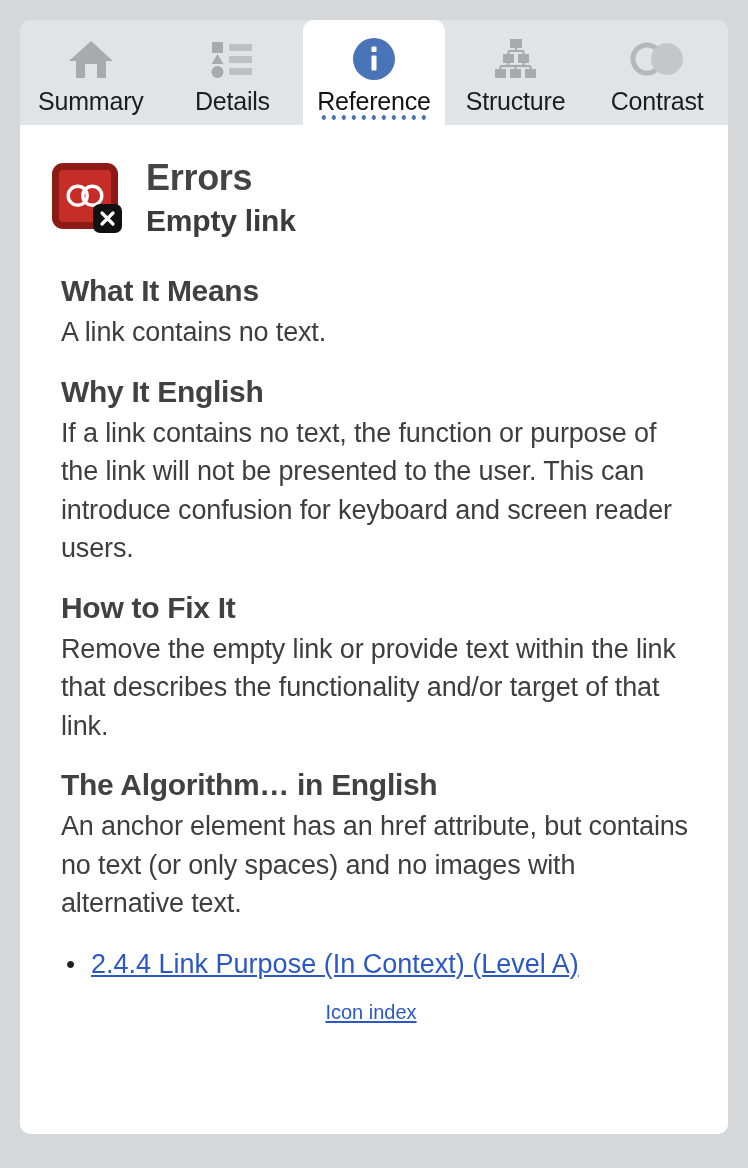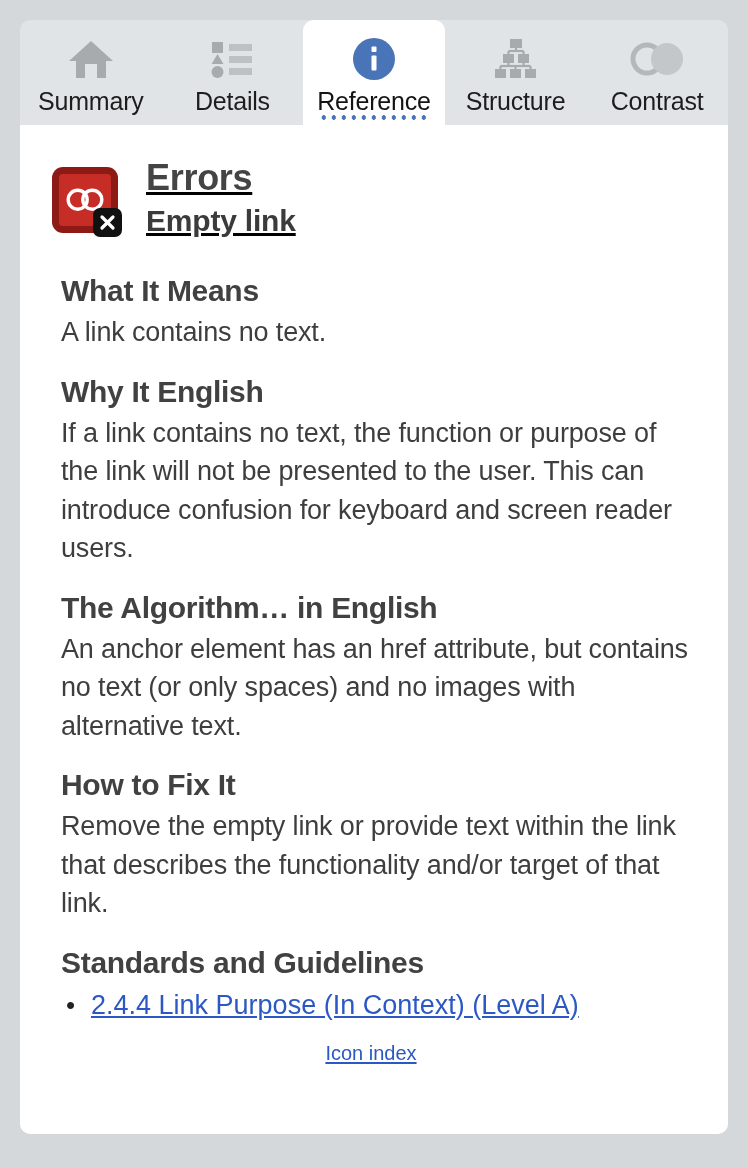--- a/index.html
+++ b/index.html
@@ -90,23 +90,22 @@
     border-radius: 0 0 10px 10px;
     height: 1009px;
     box-sizing: border-box;
     padding: 22px 26px 0 20px;
     overflow: hidden;
   }
 
   
   .ref-header {
     display: flex;
-    align-items: flex-end;
+    align-items: center;
     padding: 10px 0 14px 0;
-    text-decoration: underline;
   }
   .ref-icon-wrap {
     position: relative;
     width: 70px;
     height: 70px;
     flex: 0 0 70px;
     margin-left: 12px;
     margin-top: 2px;
   }
   .ref-icon-outer {
@@ -323,31 +322,30 @@
       <h2 class="sec-head">What It Means</h2>
       <p class="sec-body">A link contains no text.</p>
     </div>
 
     <div class="section">
       <h2 class="sec-head">Why It English</h2>
       <p class="sec-body">If a link contains no text, the function or purpose of the link will not be presented to the user. This can introduce confusion for keyboard and screen reader users.</p>
     </div>
 
     <div class="section">
+      <h2 class="sec-head">How to Fix It</h2>
+      <p class="sec-body">Remove the empty link or provide text within the link that describes the functionality and/or target of that link.</p>
+    </div>
+
+    <div class="section">
       <h2 class="sec-head">The Algorithm… in English</h2>
       <p class="sec-body">An anchor element has an href attribute, but contains no text (or only spaces) and no images with alternative text.</p>
     </div>
 
     <div class="section">
-      <h2 class="sec-head">How to Fix It</h2>
-      <p class="sec-body">Remove the empty link or provide text within the link that describes the functionality and/or target of that link.</p>
-    </div>
-
-    <div class="section">
-      <h2 class="sec-head">Standards and Guidelines</h2>
       <ul class="std-list">
         <li>
           <a class="link" href="#">2.4.4 Link Purpose (In Context) (Level A)</a>
         </li>
       </ul>
     </div>
 
     <div class="icon-index-row">
       <a class="link" href="#">Icon index</a>
     </div>

